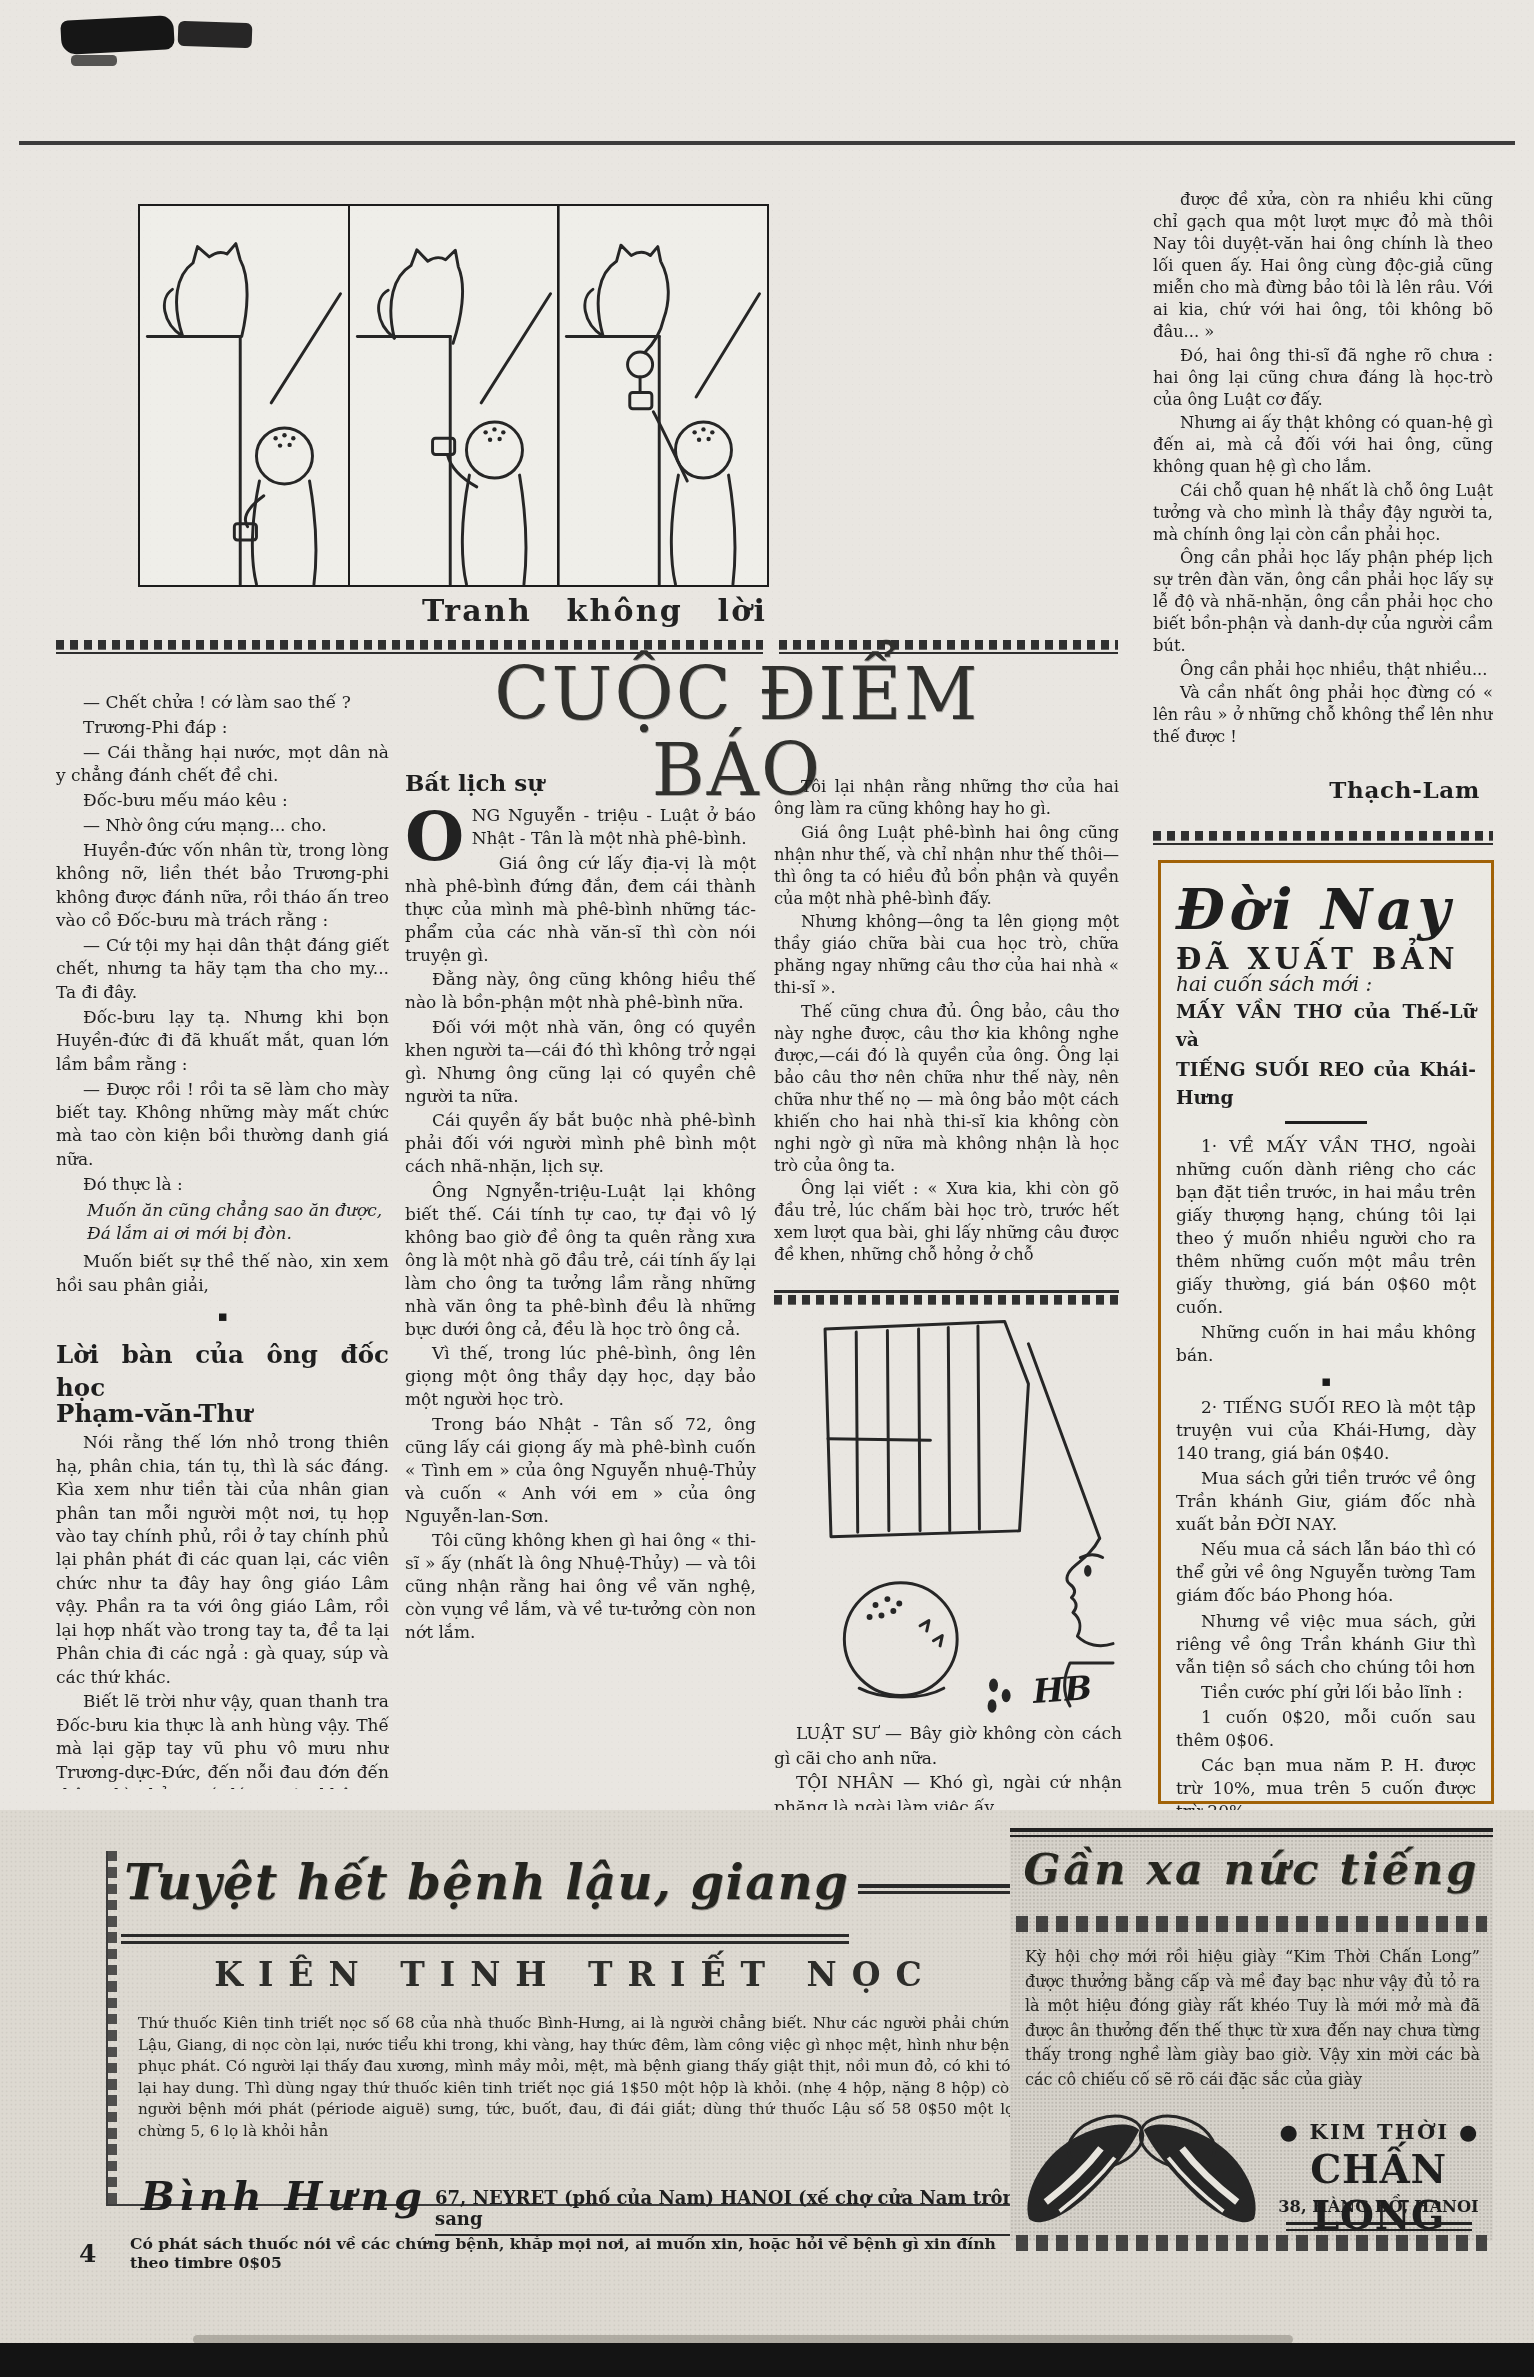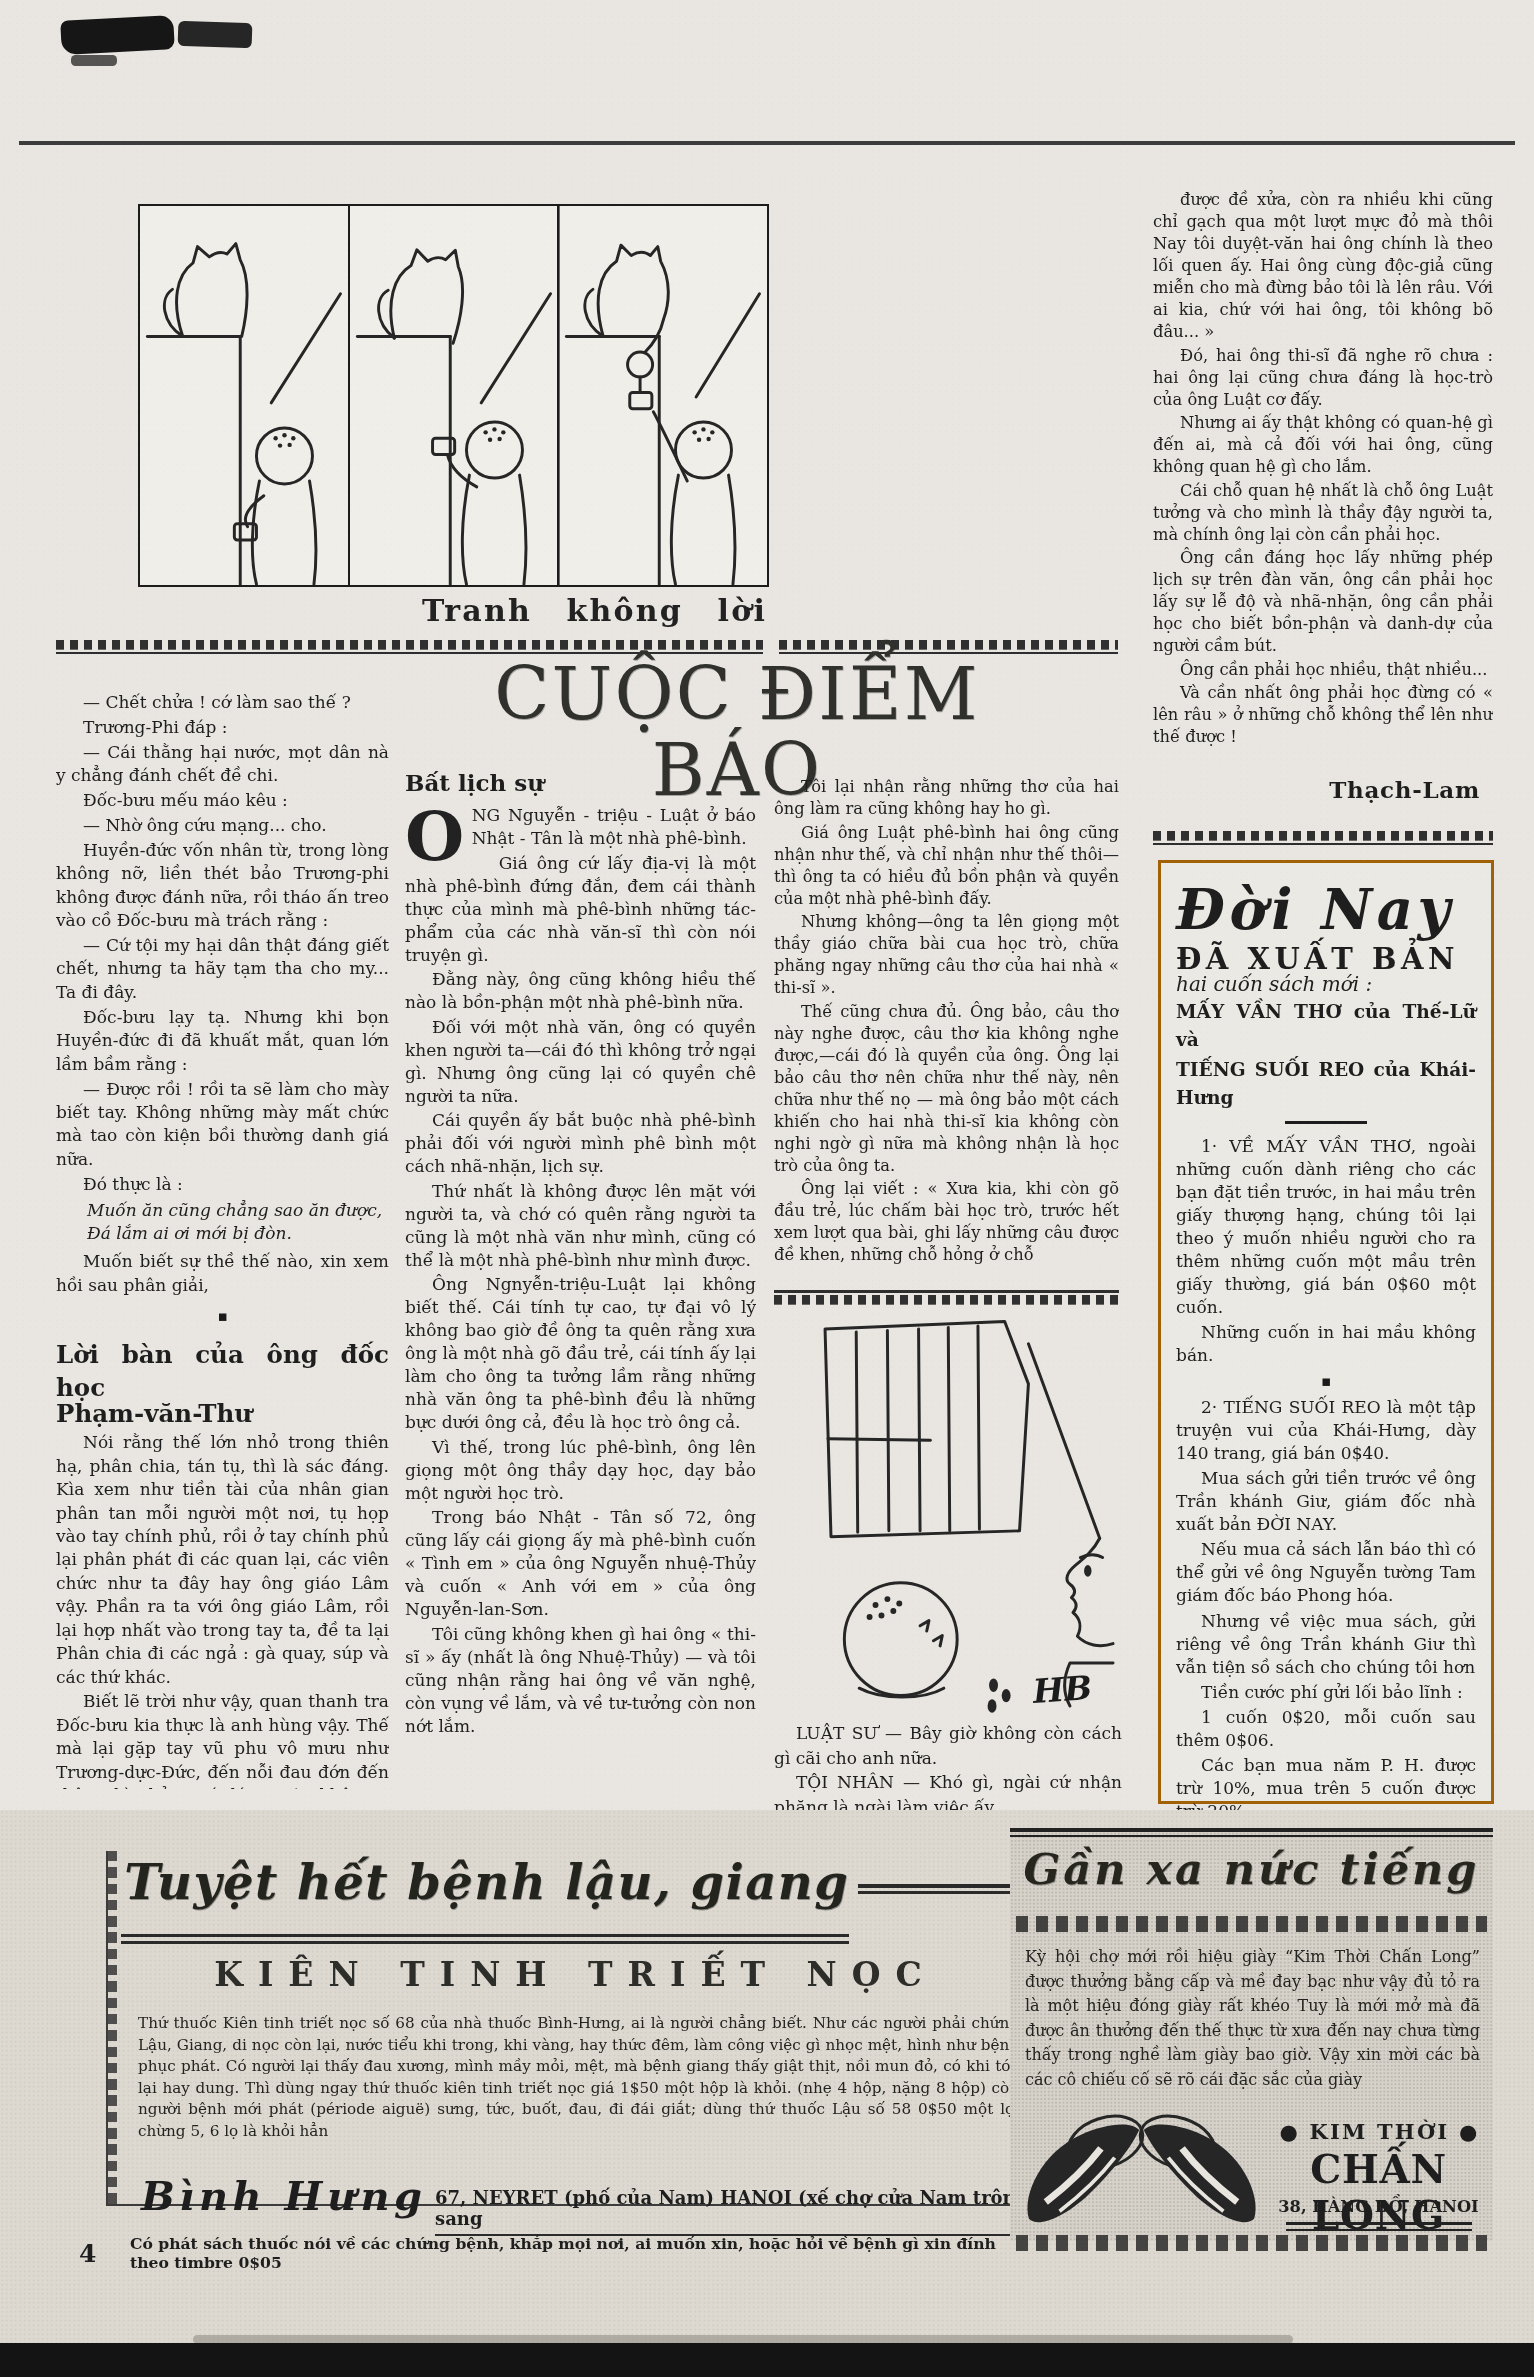--- a/index.html
+++ b/index.html
@@ -213,21 +213,20 @@
 
 </div>
 
 <div class="abs col col2">
   <div class="subhead">Bất lịch sự</div>
   <p class="lead"><span class="dropcap">O</span><span>NG Nguyễn - triệu - Luật ở báo Nhật - Tân là một nhà phê-bình.</span></p>
   <p>Giá ông cứ lấy địa-vị là một nhà phê-bình đứng đắn, đem cái thành thực của mình mà phê-bình những tác-phẩm của các nhà văn-sĩ thì còn nói truyện gì.</p>
   <p>Đằng này, ông cũng không hiều thế nào là bồn-phận một nhà phê-bình nữa.</p>
   <p>Đối với một nhà văn, ông có quyền khen người ta—cái đó thì không trở ngại gì. Nhưng ông cũng lại có quyền chê người ta nữa.</p>
   <p>Cái quyền ấy bắt buộc nhà phê-bình phải đối với người mình phê bình một cách nhã-nhặn, lịch sự.</p>
-  <p>Thứ nhất là không được lên mặt với người ta, và chớ có quên rằng người ta cũng là một nhà văn như mình, cũng có thể là một nhà phê-bình như mình được.</p>
   <p>Ông Ngnyễn-triệu-Luật lại không biết thế. Cái tính tự cao, tự đại vô lý không bao giờ đề ông ta quên rằng xưa ông là một nhà gõ đầu trẻ, cái tính ấy lại làm cho ông ta tưởng lầm rằng những nhà văn ông ta phê-bình đều là những bực dưới ông cả, đều là học trò ông cả.</p>
   <p>Vì thế, trong lúc phê-bình, ông lên giọng một ông thầy dạy học, dạy bảo một người học trò.</p>
   <p>Trong báo Nhật - Tân số 72, ông cũng lấy cái giọng ấy mà phê-bình cuốn « Tình em » của ông Nguyễn nhuệ-Thủy và cuốn « Anh với em » của ông Nguyễn-lan-Sơn.</p>
   <p>Tôi cũng không khen gì hai ông « thi-sĩ » ấy (nhất là ông Nhuệ-Thủy) — và tôi cũng nhận rằng hai ông về văn nghệ, còn vụng về lắm, và về tư-tưởng còn non nớt lắm.</p>
 </div>
 
 <div class="abs col col3">
   <p>Tôi lại nhận rằng những thơ của hai ông làm ra cũng không hay ho gì.</p>
   <p>Giá ông Luật phê-bình hai ông cũng nhận như thế, và chỉ nhận như thế thôi—thì ông ta có hiều đủ bồn phận và quyền của một nhà phê-bình đấy.</p>
   <p>Nhưng không—ông ta lên giọng một thầy giáo chữa bài cua học trò, chữa phăng ngay những câu thơ của hai nhà « thi-sĩ ».</p>
@@ -270,21 +269,21 @@
 <div class="abs cartoon-caption">
   <p>LUẬT SƯ — Bây giờ không còn cách gì cãi cho anh nữa.</p>
   <p>TỘI NHÂN — Khó gì, ngài cứ nhận phăng là ngài làm việc ấy.</p>
 </div>
 
 <div class="abs col col4">
   <p>được đề xửa, còn ra nhiều khi cũng chỉ gạch qua một lượt mực đỏ mà thôi Nay tôi duyệt-văn hai ông chính là theo lối quen ấy. Hai ông cùng độc-giả cũng miễn cho mà đừng bảo tôi là lên râu. Với ai kia, chứ với hai ông, tôi không bõ đâu... »</p>
   <p>Đó, hai ông thi-sĩ đã nghe rõ chưa : hai ông lại cũng chưa đáng là học-trò của ông Luật cơ đấy.</p>
   <p>Nhưng ai ấy thật không có quan-hệ gì đến ai, mà cả đối với hai ông, cũng không quan hệ gì cho lắm.</p>
   <p>Cái chỗ quan hệ nhất là chỗ ông Luật tưởng và cho mình là thầy đậy người ta, mà chính ông lại còn cần phải học.</p>
-  <p>Ông cần đáng học lấy những phép lịch sự trên đàn văn, ông cần phải học lấy sự lễ độ và nhã-nhặn, ông cần phải học cho biết bồn-phận và danh-dự của người cầm bút.</p>
+  <p>Ông cần phải học lấy phận phép lịch sự trên đàn văn, ông cần phải học lấy sự lễ độ và nhã-nhặn, ông cần phải học cho biết bồn-phận và danh-dự của người cầm bút.</p>
   <p>Ông cần phải học nhiều, thật nhiều...</p>
   <p>Và cần nhất ông phải học đừng có « lên râu » ở những chỗ không thể lên như thế được !</p>
 </div>
 <div class="abs sig-thachlam">Thạch-Lam</div>
 
 <div class="abs dash-under" style="left:1153px;top:831px;width:340px;"></div>
 
 <div class="abs doinay">
   <p class="dn-title">Đời Nay</p>
   <p class="dn-sub">ĐÃ XUẤT BẢN</p>

